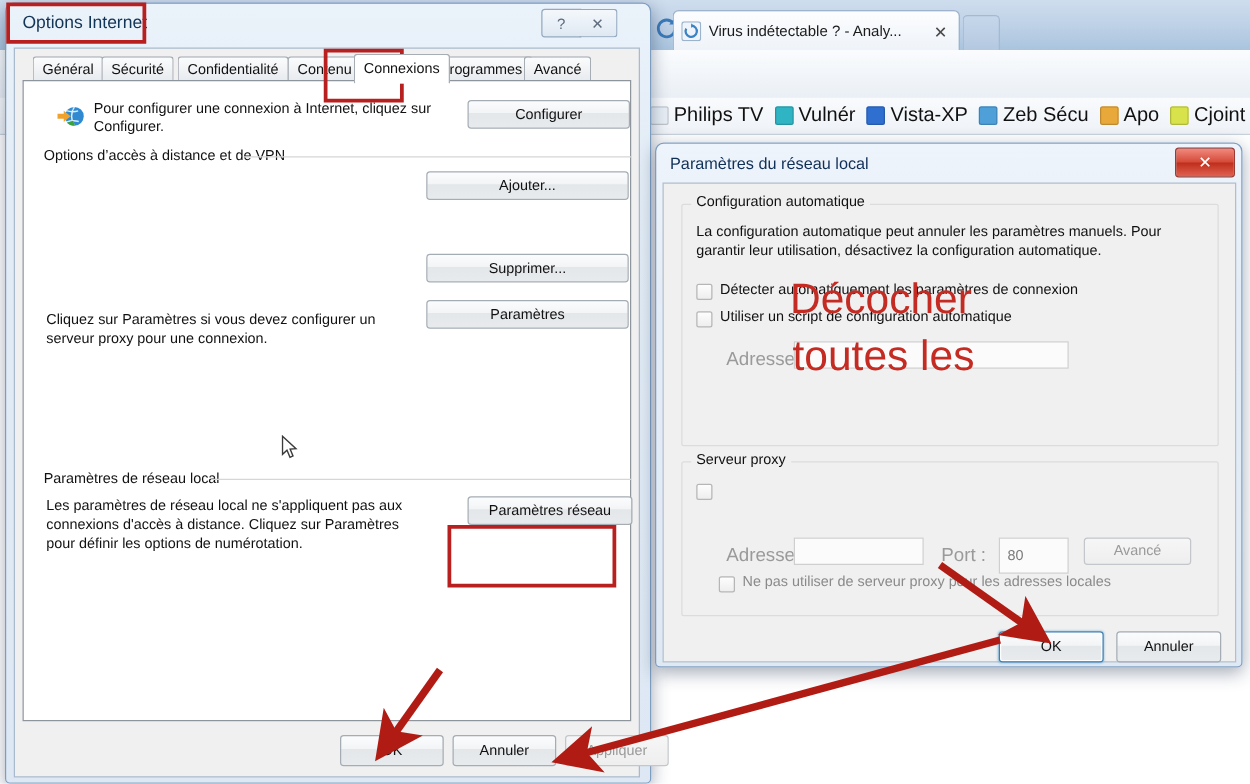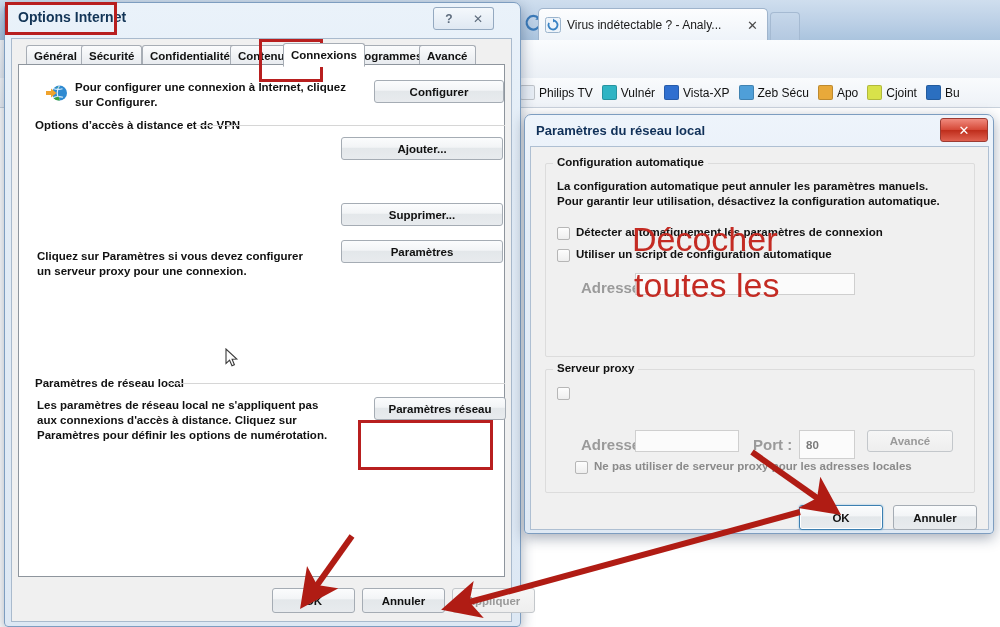--- a/index.html
+++ b/index.html
@@ -21,29 +21,29 @@
   #browser .tab .tclose{margin-left:auto;color:#4a4a4a;font-size:13px;line-height:1;padding:0 3px;}
   #browser .newtab{position:absolute;left:770px;top:12px;width:28px;height:28px;
     background:linear-gradient(to bottom,#c6d7ea,#b3c8e0);border:1px solid #a5bad2;
     border-bottom:none;border-radius:4px 4px 0 0;}
   #browser .refresh{position:absolute;left:524px;top:14px;width:18px;height:18px;}
   #browser .toolbar{position:absolute;left:0;top:40px;width:1000px;height:38px;
     background:linear-gradient(to bottom,#fafcfe,#eaeff5);border-bottom:1px solid #cfd8e2;}
   #browser .bookmarks{position:absolute;left:0;top:78px;width:1000px;height:30px;
     background:linear-gradient(to bottom,#f9fbfd,#eef2f7);border-bottom:1px solid #c9d2dc;
     display:flex;align-items:center;padding-left:520px;box-sizing:border-box;}
-  #browser .bm{display:flex;align-items:center;margin-right:9px;font-size:12px;color:#111;white-space:nowrap;}
+  #browser .bm{display:flex;align-items:center;margin-right:9px;font-size:16px;color:#111;white-space:nowrap;}
   #browser .bm .bmico{width:15px;height:15px;margin-right:4px;border-radius:2px;flex:none;
      display:inline-block;box-shadow:inset 0 0 0 1px rgba(0,0,0,.18);}
   #browser .page{position:absolute;left:0;top:108px;width:1000px;height:519px;background:#ffffff;}
   #browser .pagetext{position:absolute;right:0;top:115px;width:34px;color:#222;font-size:12px;line-height:28px;}
 
   
   .dlg{position:absolute;border-radius:7px 7px 4px 4px;
-    box-shadow:0 4px 14px rgba(20,40,70,.38);font-weight:bold;}
+    box-shadow:0 4px 14px rgba(20,40,70,.38);}
   .dlg .frame{position:absolute;inset:0;border-radius:7px 7px 4px 4px;
     background:linear-gradient(to bottom,#e9f1f9 0%,#dfeaf5 30%,#dbe6f2 100%);
     border:1px solid #7d9dc0;}
   .dlg .tbar{position:absolute;left:0;right:0;top:0;height:34px;}
   .dlg .tbar .title{position:absolute;left:12px;top:8px;font-size:13px;color:#0c2d52;}
   .dlg .client{position:absolute;background:#f0f0f0;border:1px solid #b8c7d8;}
 
   
   #optionsDlg{left:4px;top:2px;width:517px;height:625px;}
   #optionsDlg .frame{background:linear-gradient(to bottom,#eaf2fa 0%,#e2ecf6 26%,#dde8f4 100%);}

